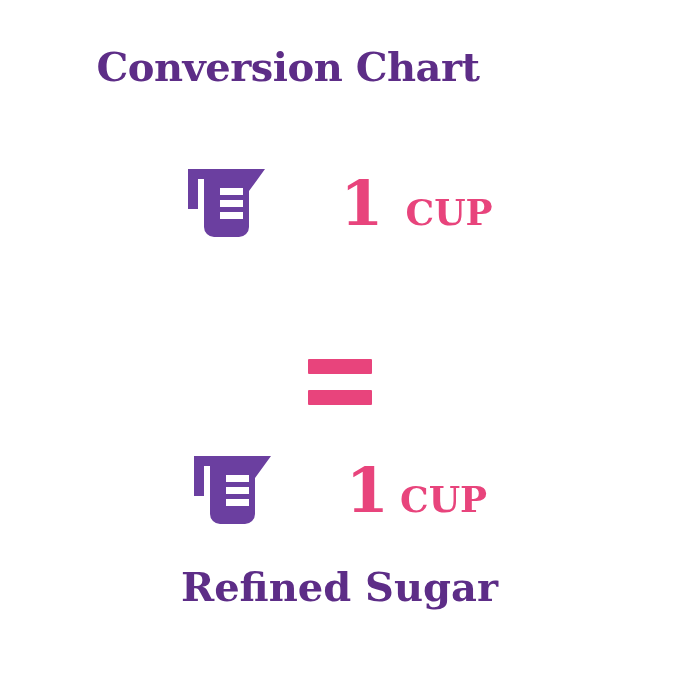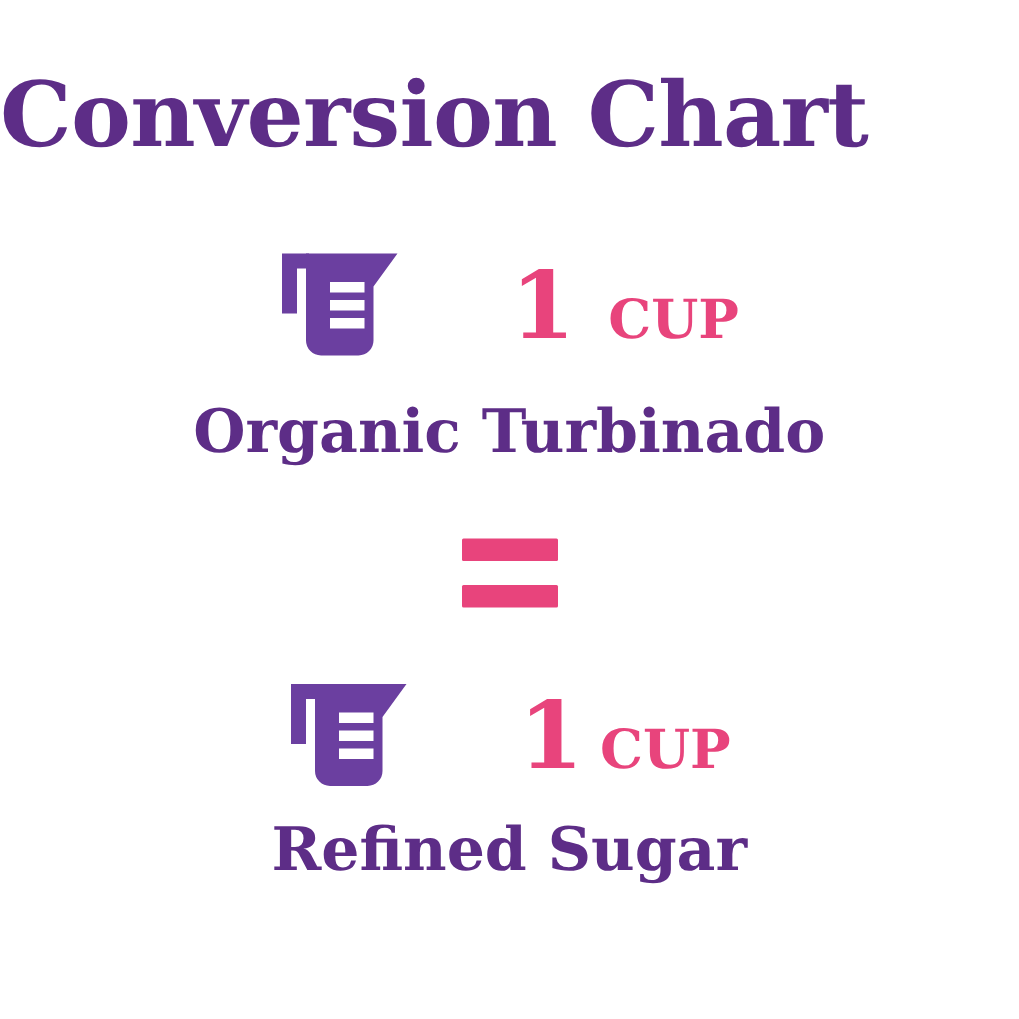--- a/index.html
+++ b/index.html
@@ -21,21 +21,21 @@
 
   
   .title {
     position: absolute;
     left: 0;
     top: 47px;
     width: 576px;
     text-align: center;
     font-family: "DejaVu Serif", "Liberation Serif", serif;
     font-weight: 700;
-    font-size: 60px;
+    font-size: 40px;
     letter-spacing: -0.5px;
     color: #5d2d87;
     line-height: 1;
     white-space: nowrap;
   }
 
   
   .block {
     position: absolute;
     left: 0;
@@ -85,21 +85,21 @@
   .ingredient {
     text-align: center;
     font-family: "DejaVu Serif", "Liberation Serif", serif;
     font-weight: 700;
     font-size: 40px;
     color: #5d2d87;
     line-height: 1;
     white-space: nowrap;
   }
   .ingredient-top { margin-top: 20px; }
-  .ingredient-bottom { margin-top: 12px; }
+  .ingredient-bottom { margin-top: 32px; }
 
   
   .equals {
     position: absolute;
     left: 0;
     top: 359px;
     width: 679px;
     display: flex;
     flex-direction: column;
     align-items: center;
@@ -135,21 +135,20 @@
         </svg>
       </span>
 
       <span class="qty gap-wide">
         <span class="qty-number">1</span>
         <span class="qty-unit">CUP</span>
       </span>
 
     </div>
 
-    <div class="ingredient ingredient-top">Organic Turbinado</div>
   </div>
 
   <div class="equals">
     <div class="equals-bar"></div>
     <div class="equals-bar"></div>
   </div>
 
   <div class="block block-bottom">
     <div class="amount-row">
 

